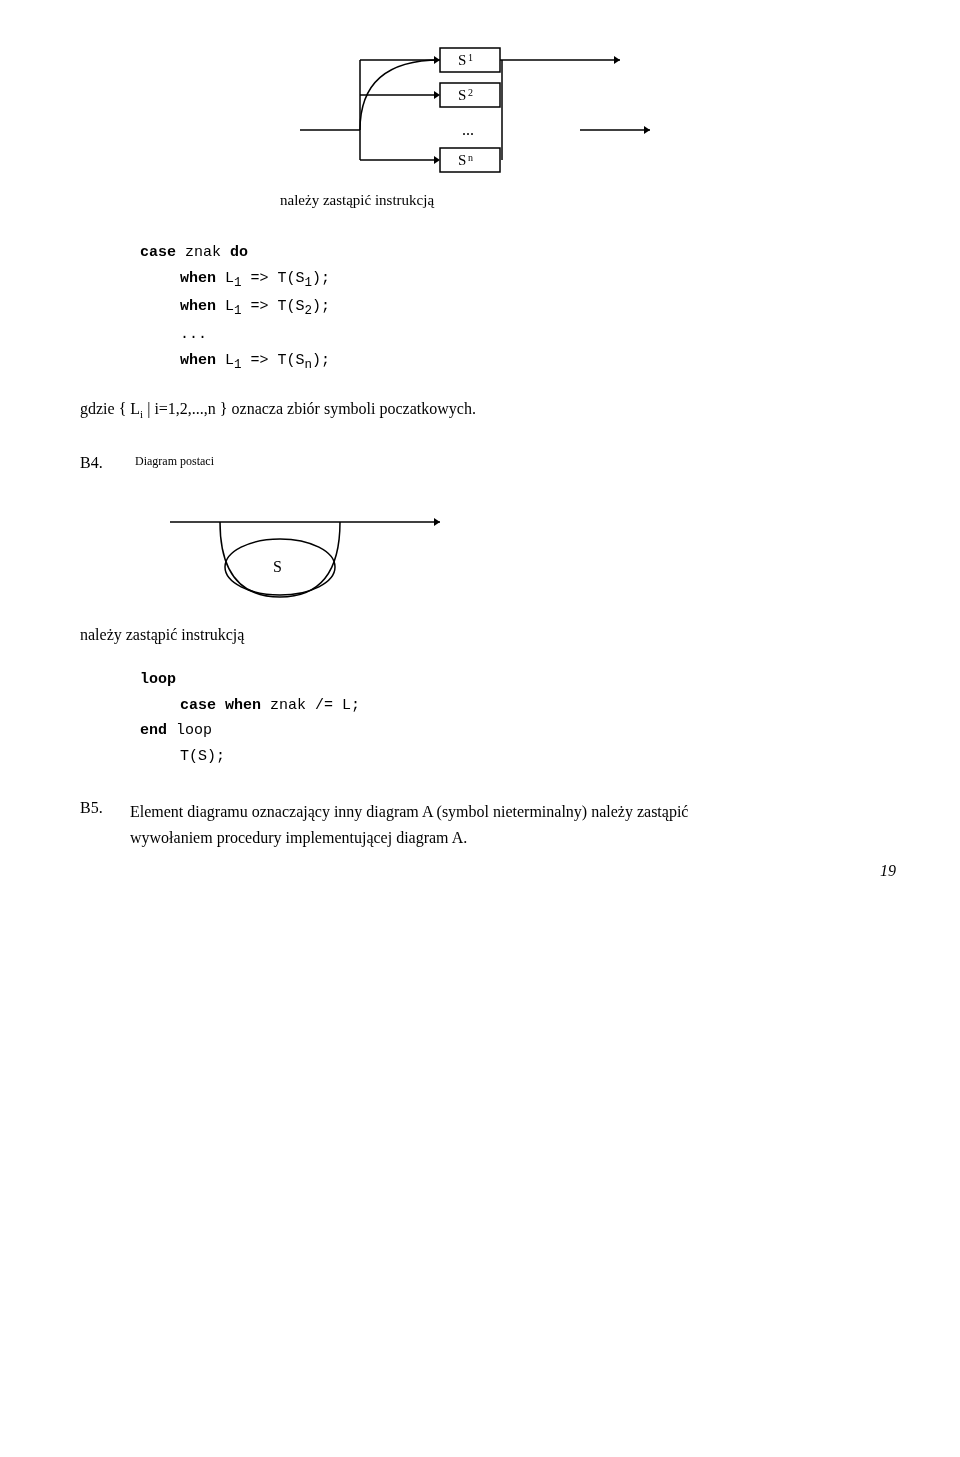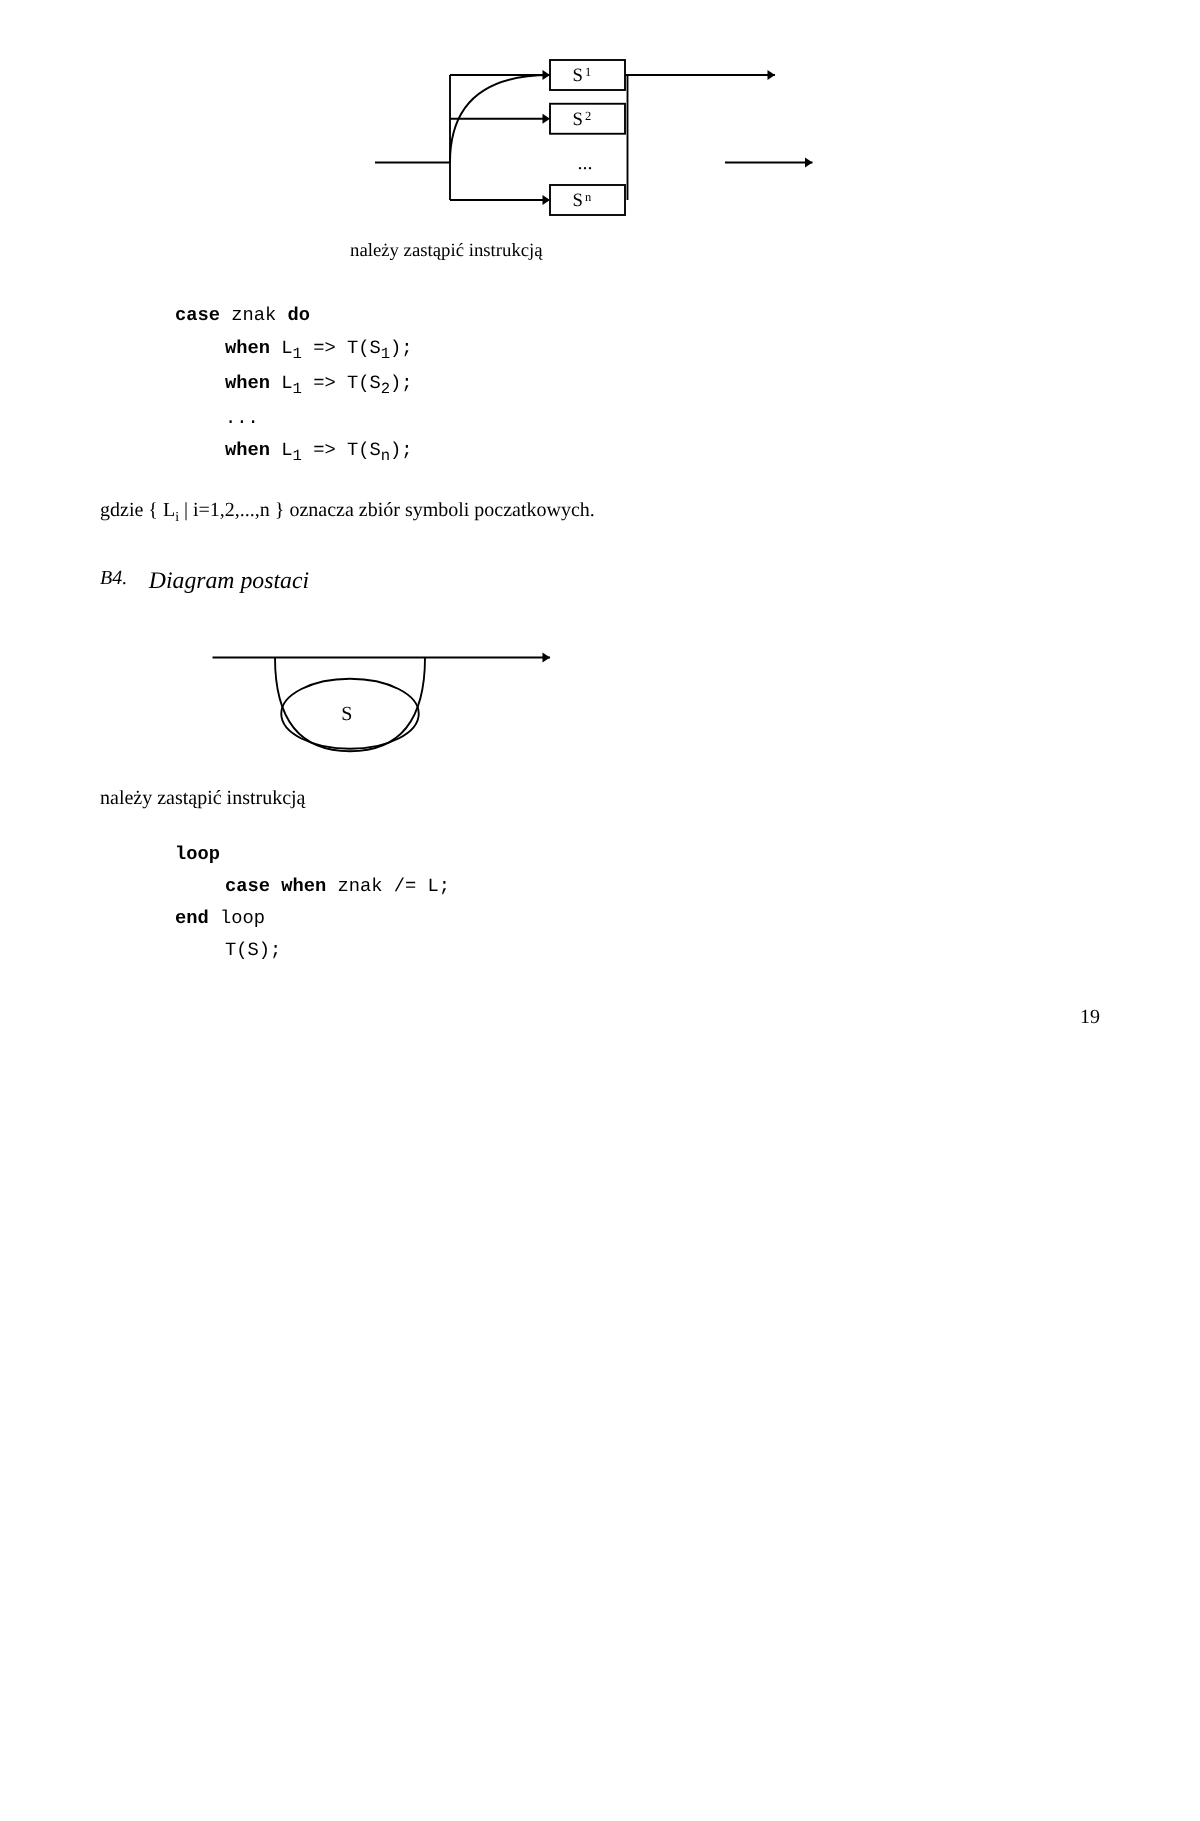--- a/index.html
+++ b/index.html
@@ -52,23 +52,24 @@
       margin: 20px auto;
       display: flex;
       justify-content: flex-start;
       padding-left: 80px;
     }
 
     
     .page-number {
       position: absolute;
       bottom: 30px;
-      right: 80px;
+      right: 64px;
       font-family: 'Times New Roman', serif;
       font-size: 16px;
+      font-style: italic;
     }
 
     
     .code-indent-1 {
       padding-left: 40px;
     }
 
     .code-line {
       display: block;
     }
@@ -162,23 +163,23 @@
     <span class="code-line code-indent-1">
       <span class="code-keyword">when</span>
       <span> L<sub>1</sub> =&gt; T(S<sub>n</sub>);</span>
     </span>
   </div>
 
   <div class="text-normal">
     gdzie { L<sub>i</sub> | i=1,2,...,n } oznacza zbiór symboli poczatkowych.
   </div>
 
-  <div style="display: flex; gap: 4px; margin-top: 30px; margin-bottom: 10px; font-style: italic;">
+  <div style="display: flex; gap: 20px; margin-top: 30px; margin-bottom: 10px;">
     <div style="font-family: 'Times New Roman', serif; font-size: 16px; min-width: 35px;">B4.</div>
-    <div style="font-family: 'Times New Roman', serif; font-size: 19px;">Diagram postaci</div>
+    <div style="font-family: 'Times New Roman', serif; font-size: 12px;">Diagram postaci</div>
   </div>
 
   <div class="loop-diagram-container">
     <svg width="320" height="110" viewBox="0 0 320 110">
 
       <line x1="10" y1="30" x2="280" y2="30" stroke="#000" stroke-width="1.5"></line>
       <polygon points="280,30 274,26 274,34" fill="#000"></polygon>
 
       <ellipse cx="120" cy="75" rx="55" ry="28" fill="#fff" stroke="#000" stroke-width="1.5"></ellipse>
       <text x="113" y="80" font-family="Times New Roman, serif" font-size="16">S</text>
@@ -202,16 +203,24 @@
     <span class="code-line">
       <span class="code-keyword">end</span>
       <span> loop</span>
     </span>
     <span class="code-line code-indent-1">
       <span>T(S);</span>
     </span>
   </div>
 
 
+  <div class="b5-section">
+    <div class="b5-number" style="font-family: 'Times New Roman', serif; font-size: 16px;">B5.</div>
+    <div class="b5-text">
+      <span>Element diagramu oznaczający inny diagram A (symbol nieterminalny) należy zastąpić</span>
+      <br>
+      <span>wywołaniem procedury implementującej diagram A.</span>
+    </div>
+  </div>
 
   <div class="page-number">19</div>
 
 </div>
 
 </body></html>

